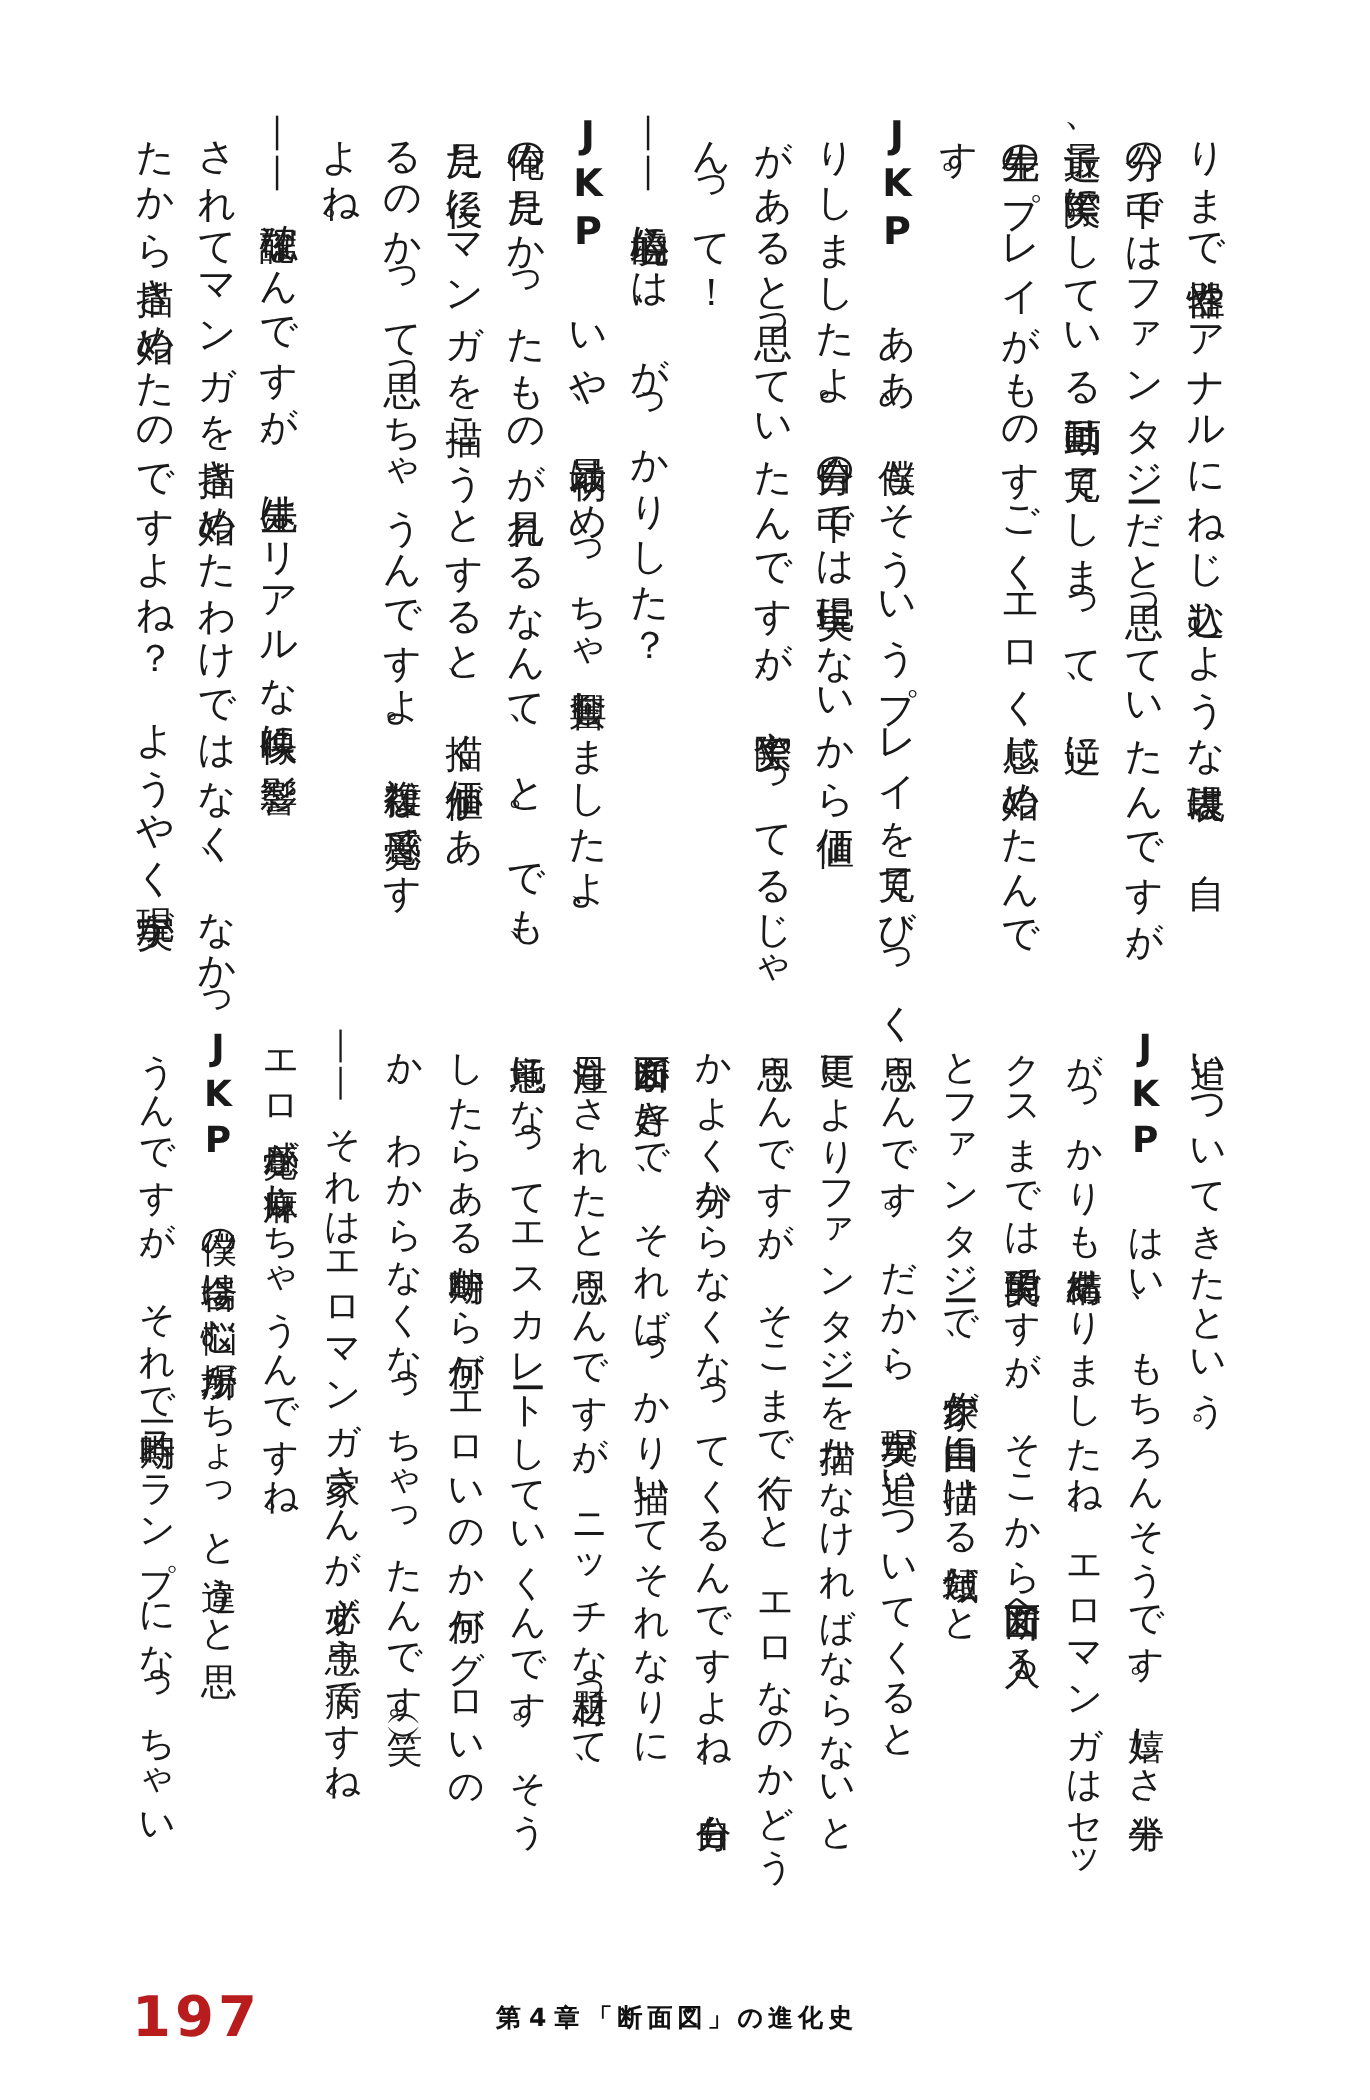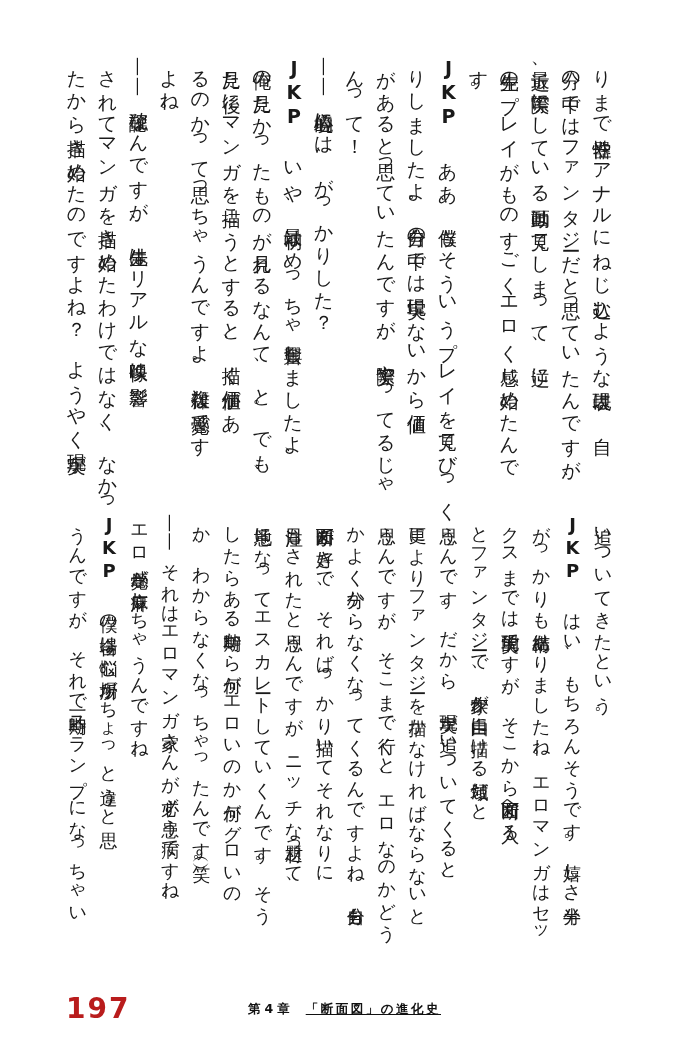--- a/index.html
+++ b/index.html
@@ -58,22 +58,22 @@
   }
   .chapter {
     position: absolute;
     left: 248px; top: 1001px;
     font-family: "DejaVu Sans", "Liberation Sans", sans-serif;
     font-weight: bold;
     font-size: 12.5px;
     color: #111111;
     white-space: nowrap;
   }
-  .chapter-label { letter-spacing: 4px; margin-right: 12px; }
-  .chapter-title { letter-spacing: 2.5px; text-decoration: underline; }
+  .chapter-label { letter-spacing: 4px; margin-right: 0; }
+  .chapter-title { letter-spacing: 2.5px; }
 </style>
 </head>
 <body>
 
 <div class="page">
 
   <section class="vblock top-block">
       <div class="vline">りまで性器やアナルにねじ込むような表現は、自</div>
       <div class="vline">分の中ではファンタジーだと思っていたんですが、</div>
       <div class="vline">最近、実際にしている動画は見てしまって、逆に</div>

